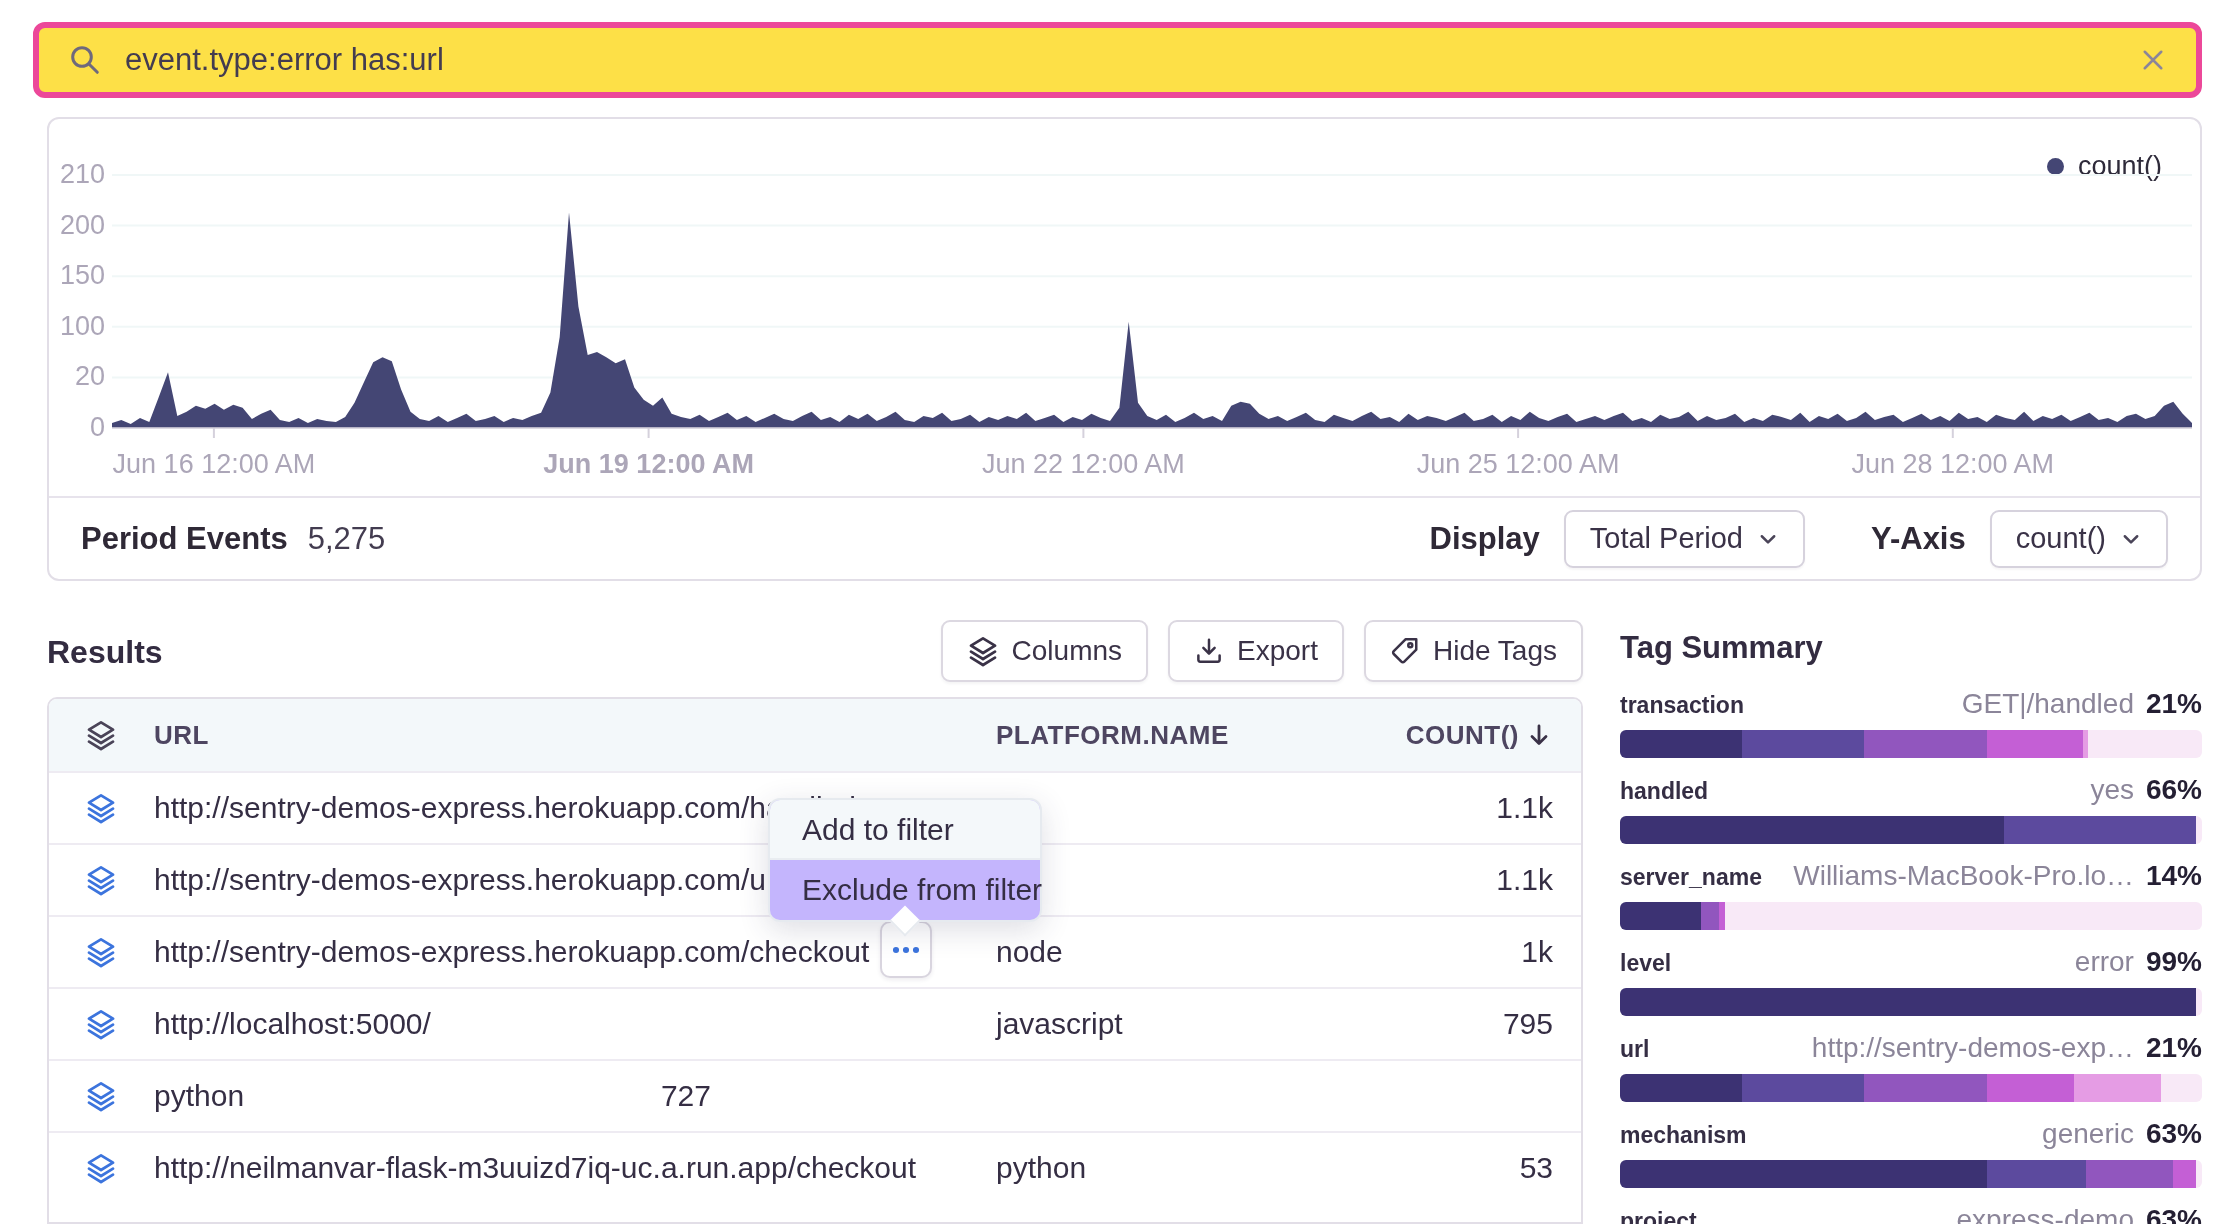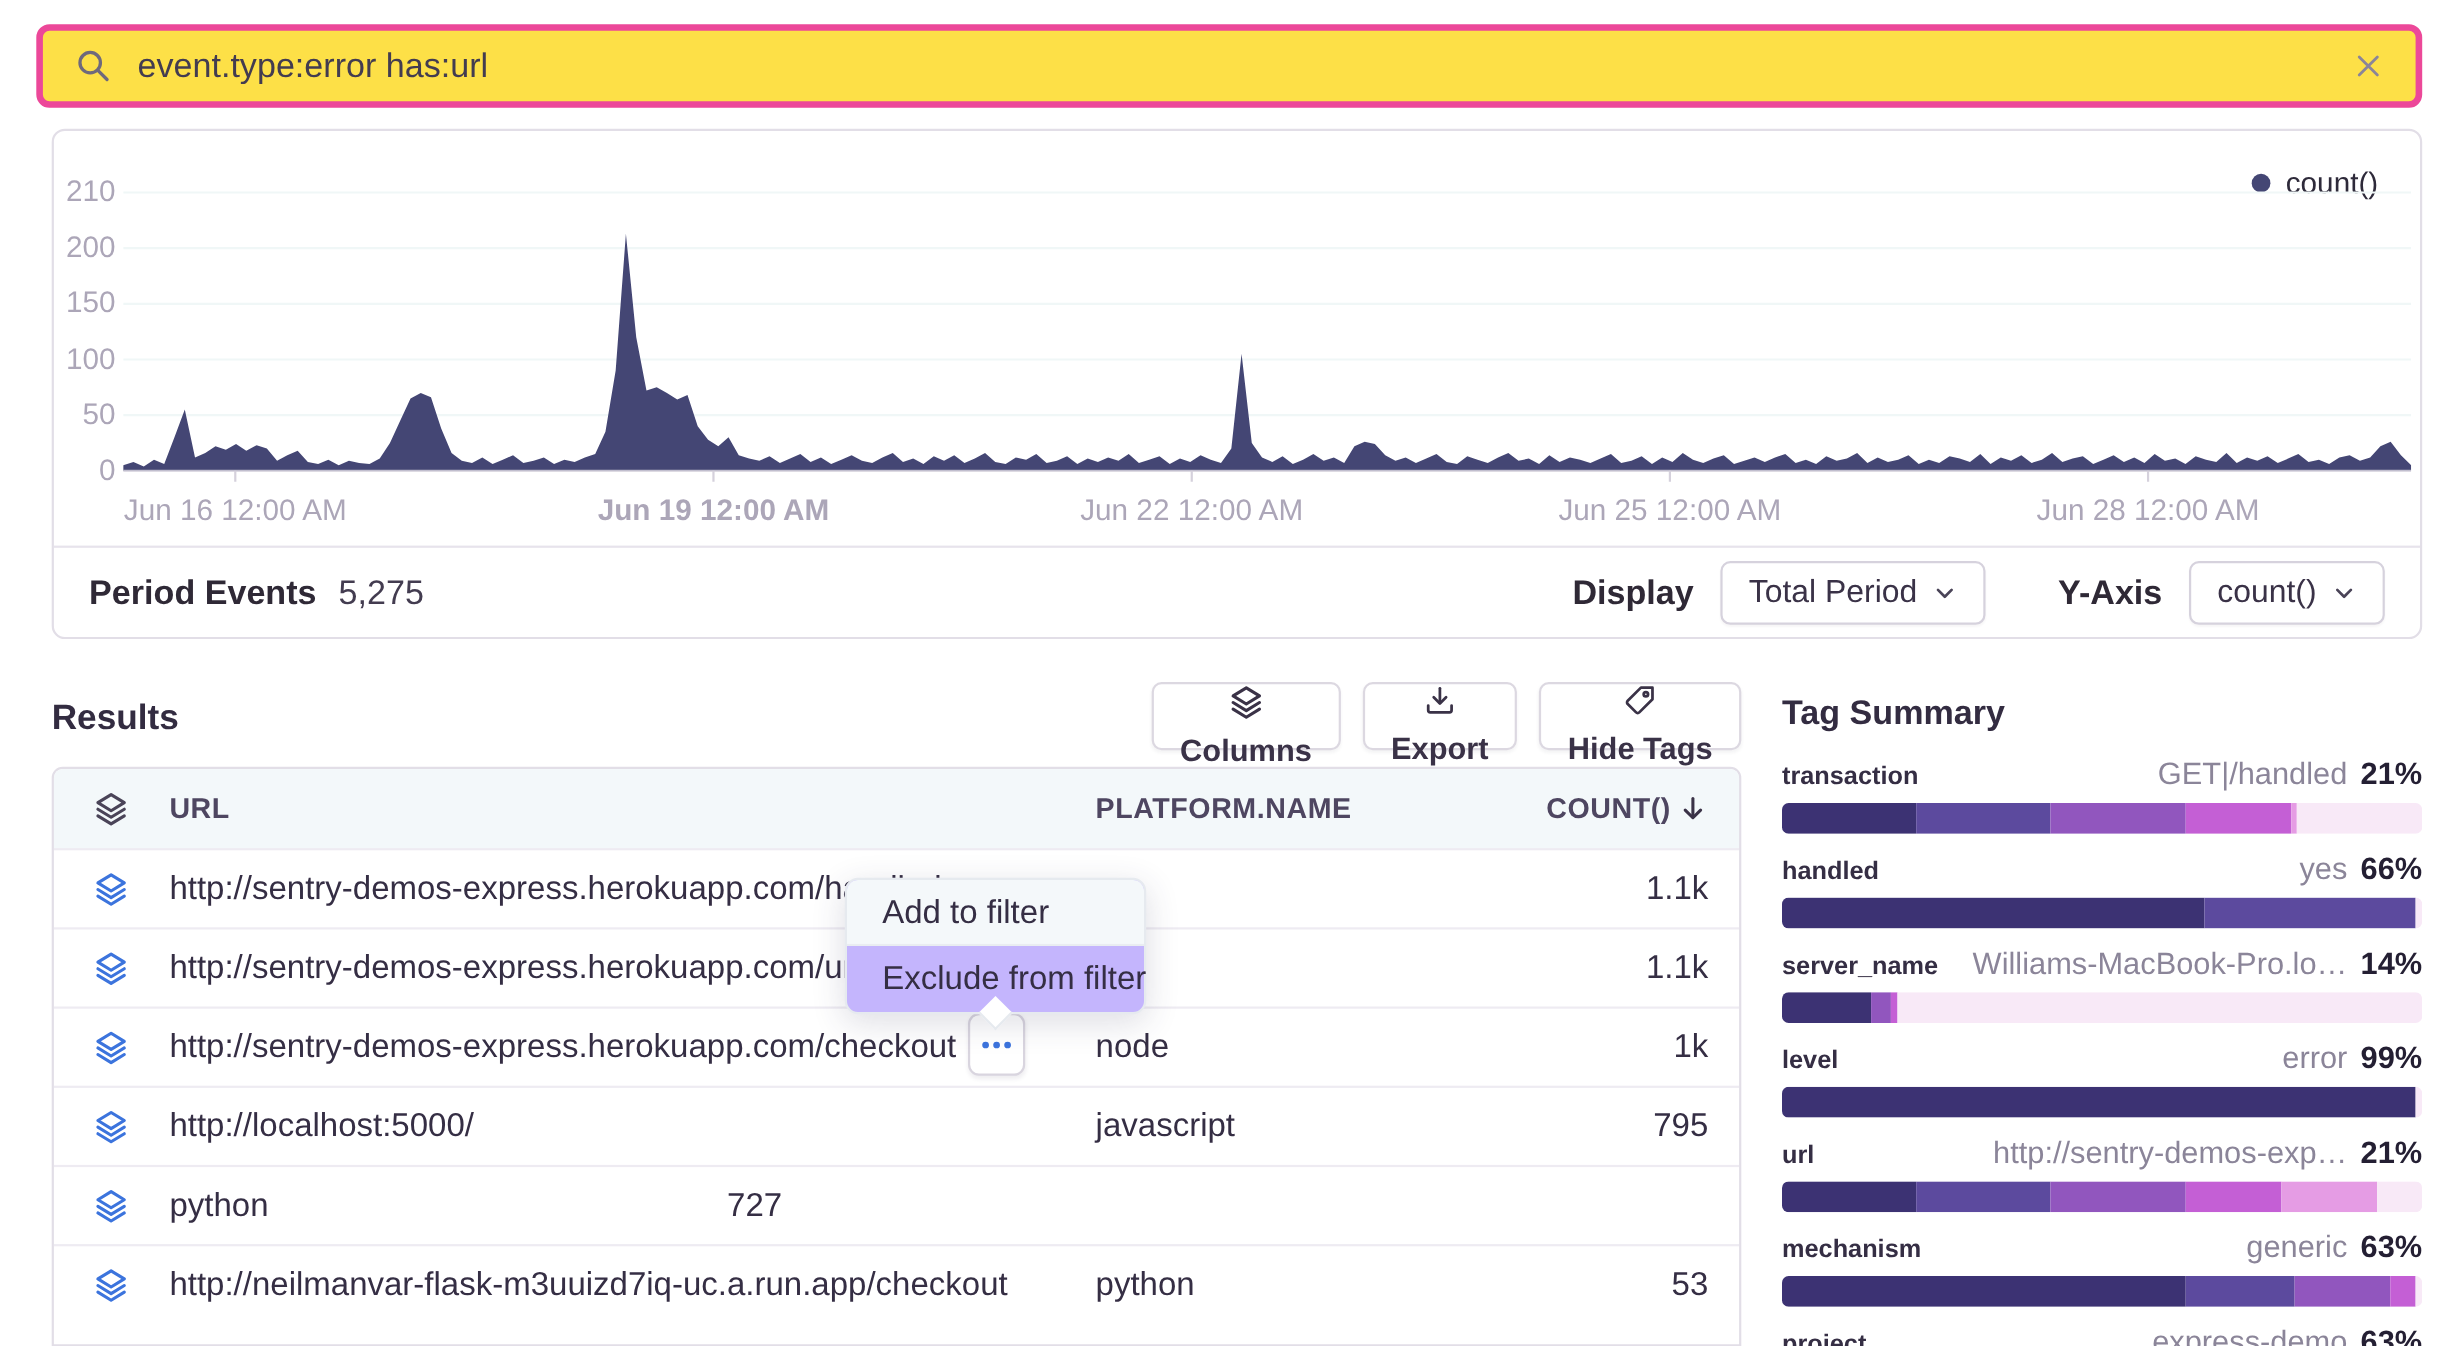--- a/index.html
+++ b/index.html
@@ -31,22 +31,22 @@
   .ctl-label { font-size:31px; font-weight:bold; color:#2F2936; }
   .dd-btn { height:58px; border:2px solid #D6D2DD; border-radius:9px; background:#fff;
     display:flex; align-items:center; gap:14px; padding:0 24px; font-size:29px; color:#3A3247;
     box-shadow:0 2px 2px rgba(40,30,60,.04); cursor:pointer; }
   .footer-right .gap { width:18px; }
 
   
   .results-title { position:absolute; left:47px; top:634px; font-size:32px; font-weight:bold; color:#332C41; }
   .toolbar { position:absolute; top:620px; left:1043px; width:540px; display:flex; gap:20px; justify-content:flex-end; }
   .tool-btn { height:62px; border:2px solid #DCD8E1; border-radius:9px; background:#fff;
-    display:flex; align-items:center; gap:13px; padding:0 24px; font-size:28px; font-weight:bold; color:#3A3247;
-    box-shadow:0 2px 3px rgba(40,30,60,.05); cursor:pointer; white-space:nowrap;flex-direction:column; }
+    display:flex; align-items:center; gap:13px; padding:0 24px; font-size:28px; font-weight:normal; color:#3A3247;
+    box-shadow:0 2px 3px rgba(40,30,60,.05); cursor:pointer; white-space:nowrap; }
 
   
   .table { position:absolute; left:47px; top:697px; width:1536px; height:527px;
     border:2px solid #E2DEE7; border-radius:10px 10px 0 0; background:#fff; overflow:hidden; }
   .trow { display:flex; align-items:center; height:72px; }
   .trow.head { background:#F3F8FA; }
   .trow + .trow { border-top:2px solid #EEEBF2; }
   .cell-icon { width:105px; padding-left:36px; display:flex; align-items:center; }
   .cell-url { flex:1; font-size:30px; color:#352E44; white-space:nowrap; overflow:hidden; }
   .cell-platform { width:380px; font-size:30px; color:#352E44; }
@@ -101,21 +101,21 @@
     </span>
   </div>
 
   <div class="chart-panel">
     <div class="legend">
       <span class="dot" id="legend-dot" style="background: rgb(68, 70, 116);"></span>
       <span>count()</span>
     </div>
     <div id="ylabels">
         <div class="ylab" style="top: 293px;">0</div>
-        <div class="ylab" style="top: 242.4px;">50</div>
+        <div class="ylab" style="top: 242.4px;">20</div>
         <div class="ylab" style="top: 191.8px;">100</div>
         <div class="ylab" style="top: 141.2px;">150</div>
         <div class="ylab" style="top: 90.6px;">200</div>
         <div class="ylab" style="top: 40px;">210</div>
       </div>
     <div class="plot" id="plot"><svg width="2080" height="282" viewBox="0 0 2080 282">
           <line x1="0" x2="2080" y1="215.4" y2="215.4" stroke="#F0F7F7" stroke-width="2"></line>
           <line x1="0" x2="2080" y1="164.8" y2="164.8" stroke="#F0F7F7" stroke-width="2"></line>
           <line x1="0" x2="2080" y1="114.2" y2="114.2" stroke="#F0F7F7" stroke-width="2"></line>
           <line x1="0" x2="2080" y1="63.6" y2="63.6" stroke="#F0F7F7" stroke-width="2"></line>

